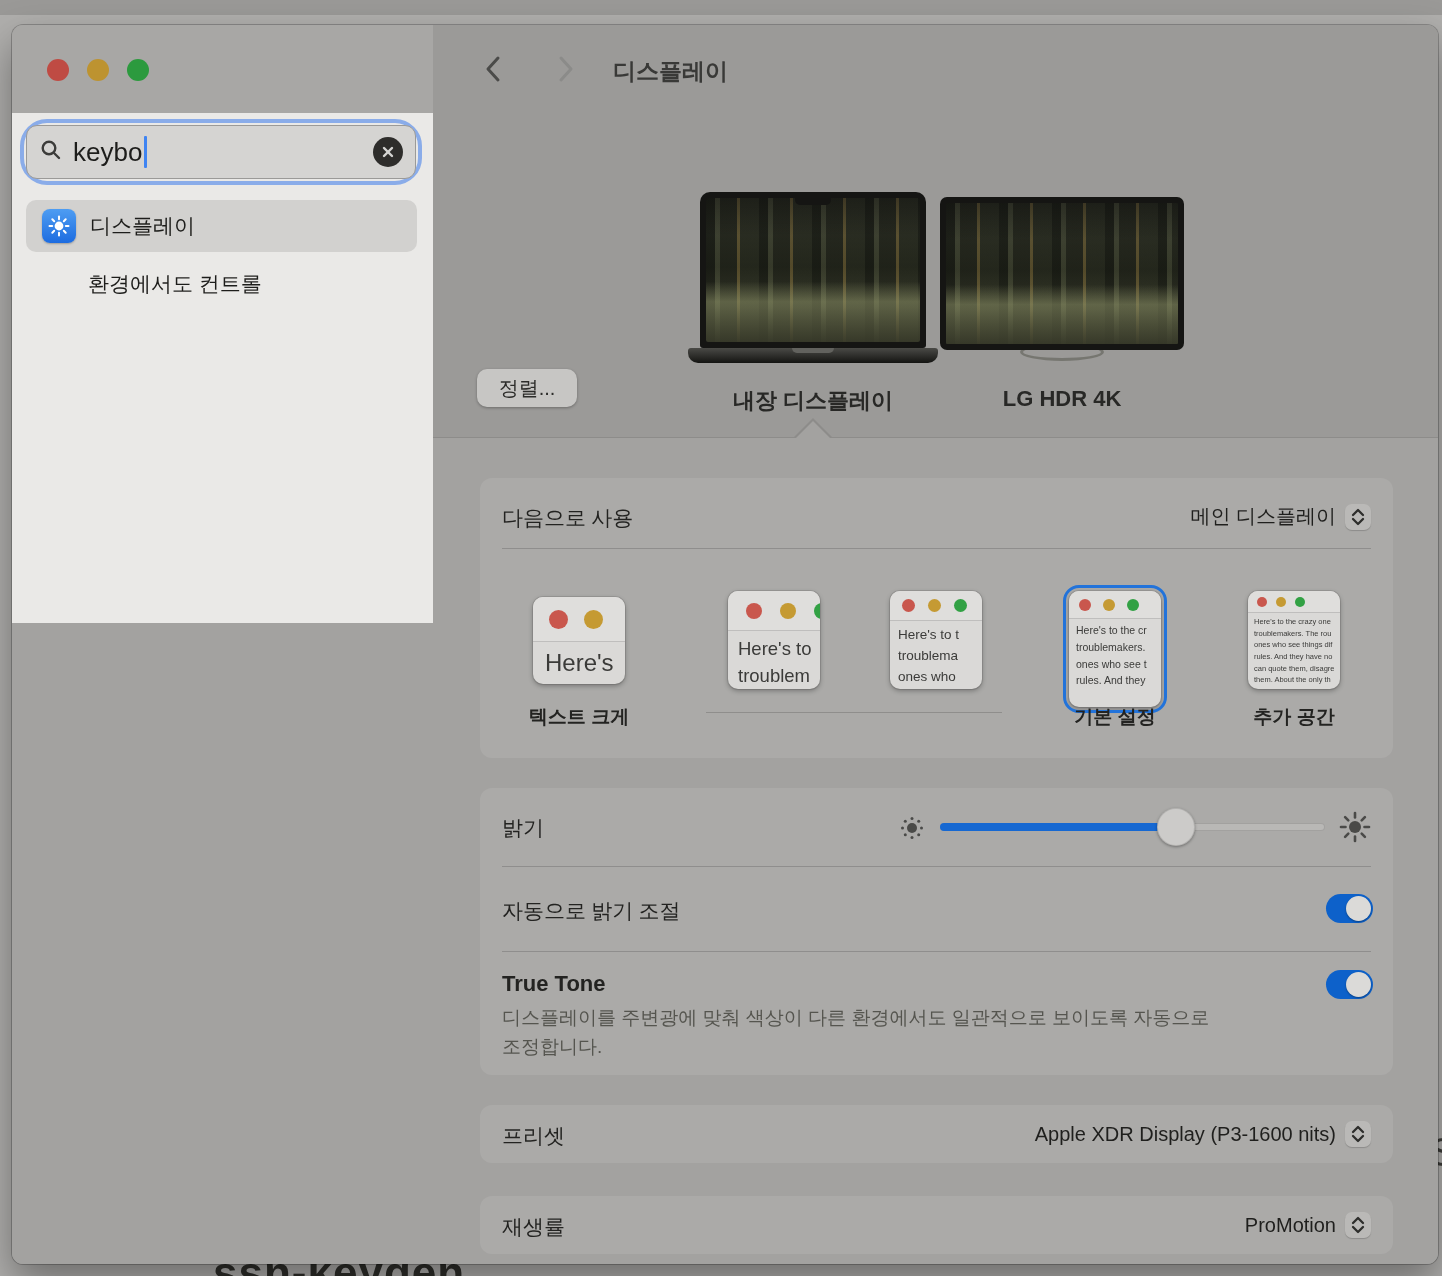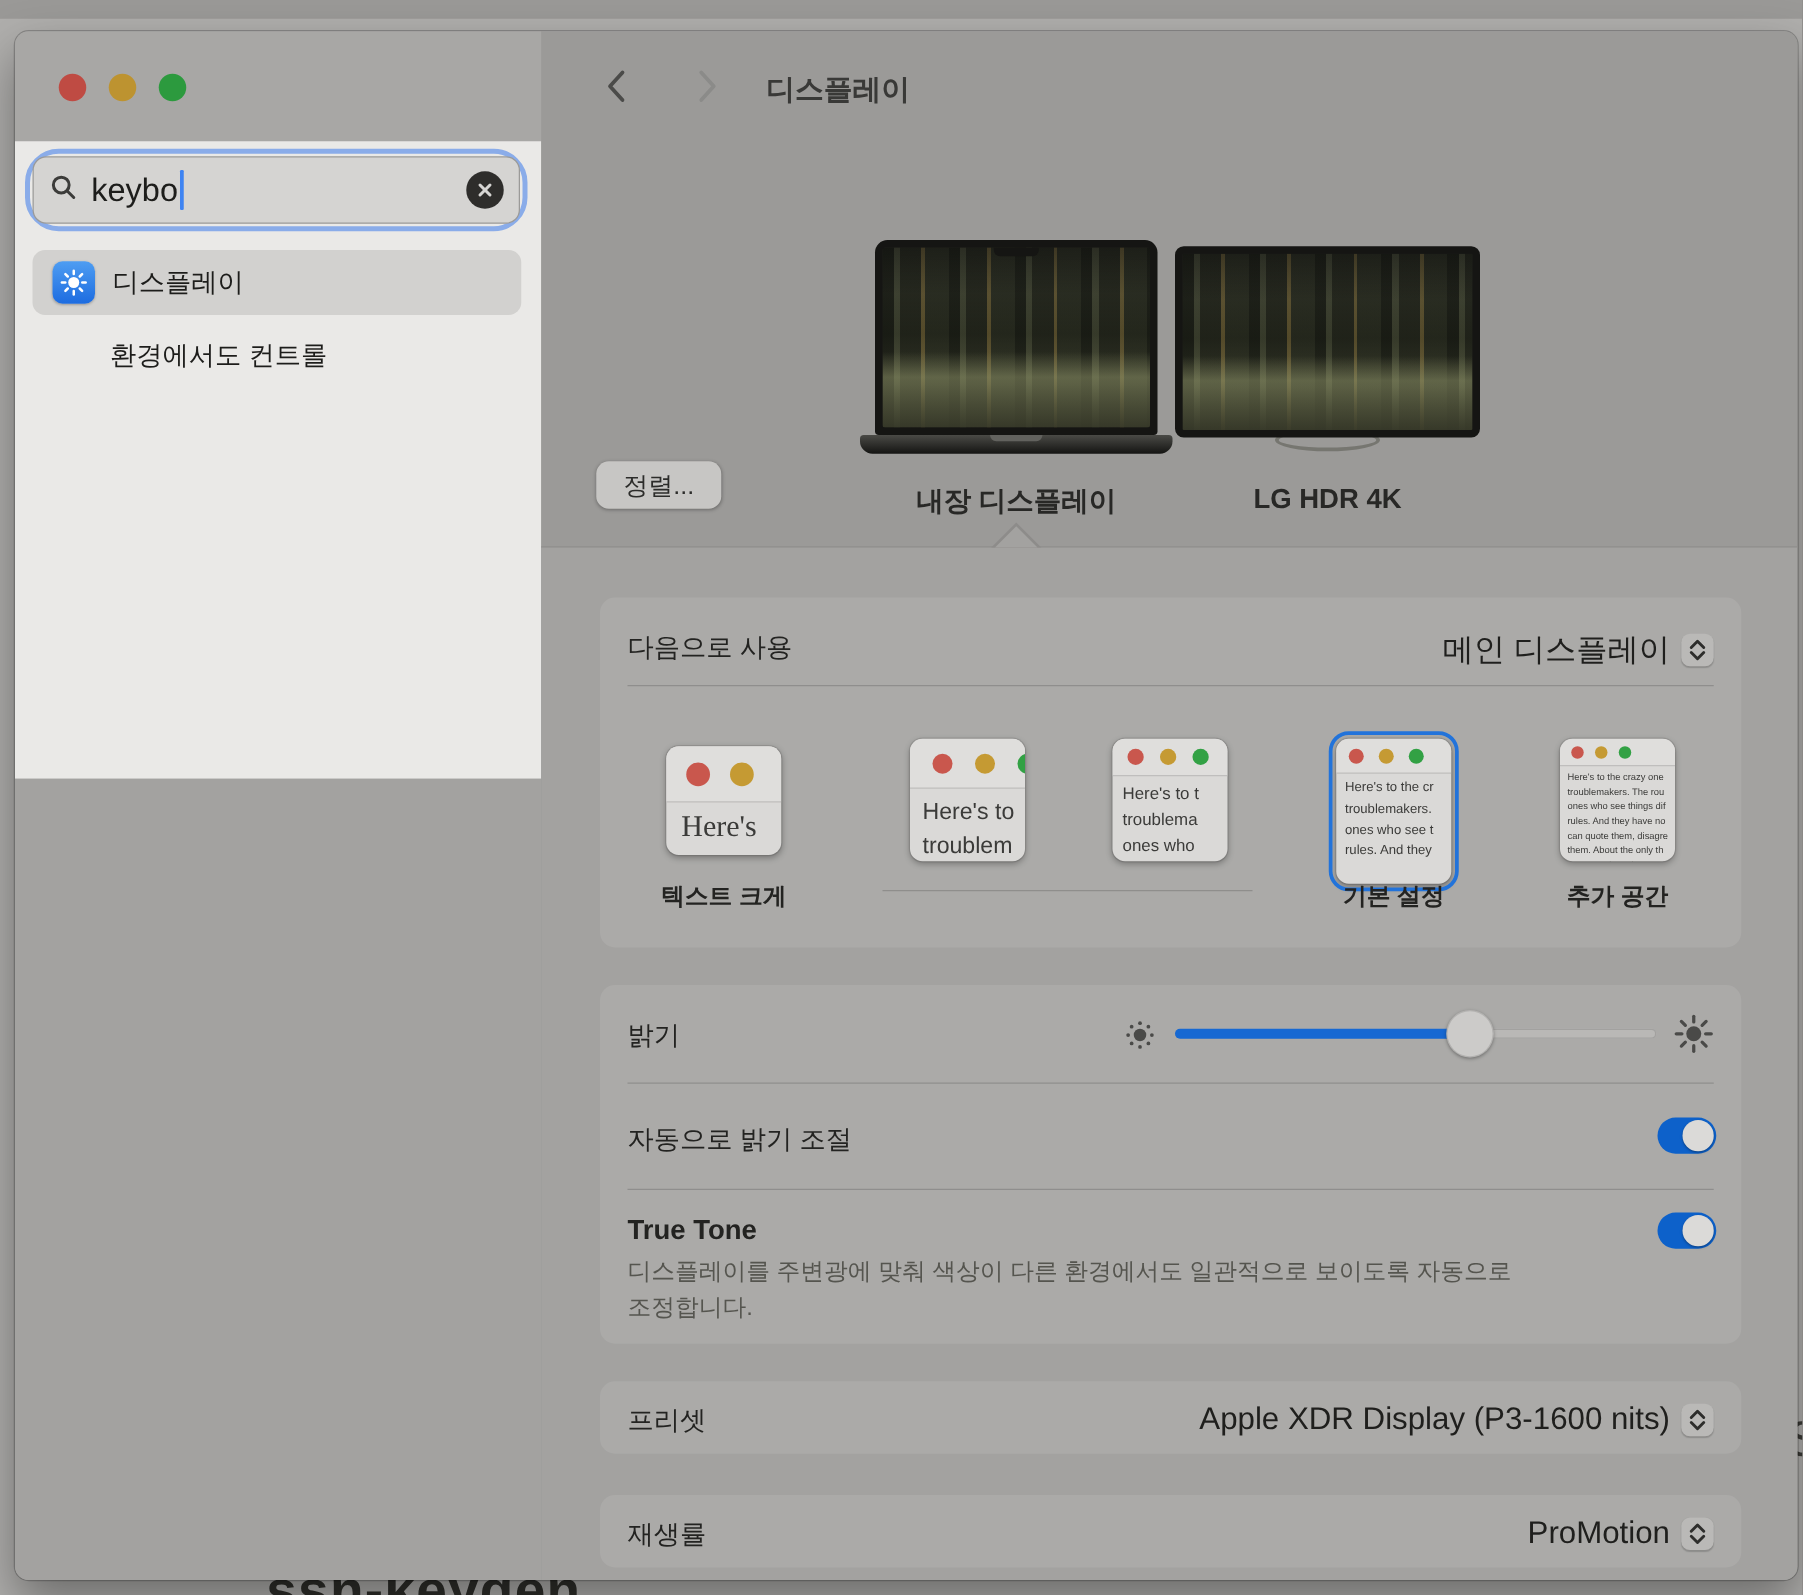--- a/index.html
+++ b/index.html
@@ -78,39 +78,39 @@
   .arrange-btn{left:465px;top:344px;width:100px;height:38px;background:#c7c6c4;border-radius:10px;
                box-shadow:0 1px 3px rgba(0,0,0,.3);display:flex;align-items:center;justify-content:center;
                font-size:20px;color:#2c2c2a;}
 
   
   .card{left:468px;width:913px;background:#abaaa8;border-radius:12px;}
   .card1{top:453px;height:280px;}
   .card2{top:763px;height:287px;}
   .card3{top:1080px;height:58px;}
   .card4{top:1171px;height:58px;}
-  .row-label{position:absolute;left:22px;font-size:21px;color:#232321;}
+  .row-label{position:absolute;left:22px;font-size:21px;color:#232321;font-family:Liberation Serif, serif;}
   .divider{position:absolute;left:22px;right:22px;height:1px;background:rgba(0,0,0,.16);}
   .right-control{position:absolute;right:22px;display:flex;align-items:center;gap:9px;}
-  .ctl-value{font-size:25px;color:#1f1f1d;white-space:nowrap;}
+  .ctl-value{font-size:20px;color:#1f1f1d;white-space:nowrap;}
   .stepper{width:26px;height:26px;border-radius:7px;background:#bab9b7;box-shadow:0 1px 1px rgba(0,0,0,.18);
            display:flex;align-items:center;justify-content:center;}
 
   
   .thumb{position:absolute;background:#dad9d7;border-radius:10px;overflow:hidden;
          box-shadow:0 2px 5px rgba(0,0,0,.30),0 0 0 1px rgba(0,0,0,.09);}
   .thumb.selected{outline:3px solid #2273da;outline-offset:3px;}
   .tbar{display:flex;align-items:center;background:#dfdedc;border-bottom:1px solid rgba(0,0,0,.14);box-sizing:border-box;}
   .dot{border-radius:50%;flex:0 0 auto;}
   .dot.r{background:#c9574d}.dot.y{background:#c59a33}.dot.g{background:#32a144}
   .ttext{color:#3b3b39;}
   .t1{left:53px;top:119px;width:92px;height:87px;}
   .t1 .tbar{height:45px;padding-left:16px;gap:16px;}
   .t1 .dot{width:19px;height:19px;}
-  .t1 .ttext{font-size:24px;padding:7px 0 0 12px;font-family:Liberation Serif, serif;}
+  .t1 .ttext{font-size:24px;padding:7px 0 0 12px;}
   .t2{left:231px;top:113px;width:92px;height:98px;margin-left:17px;}
   .t2 .tbar{height:40px;padding-left:18px;gap:18px;}
   .t2 .dot{width:16px;height:16px;}
   .t2 .ttext{font-size:18.5px;line-height:1.45;padding:5px 0 0 10px;}
   .t3{left:410px;top:113px;width:92px;height:98px;}
   .t3 .tbar{height:30px;padding-left:12px;gap:13px;}
   .t3 .dot{width:13px;height:13px;}
   .t3 .ttext{font-size:13.5px;line-height:1.55;padding:4px 0 0 8px;}
   .t4{left:589px;top:113px;width:92px;height:116px;}
   .t4 .tbar{height:28px;padding-left:10px;gap:12px;}

